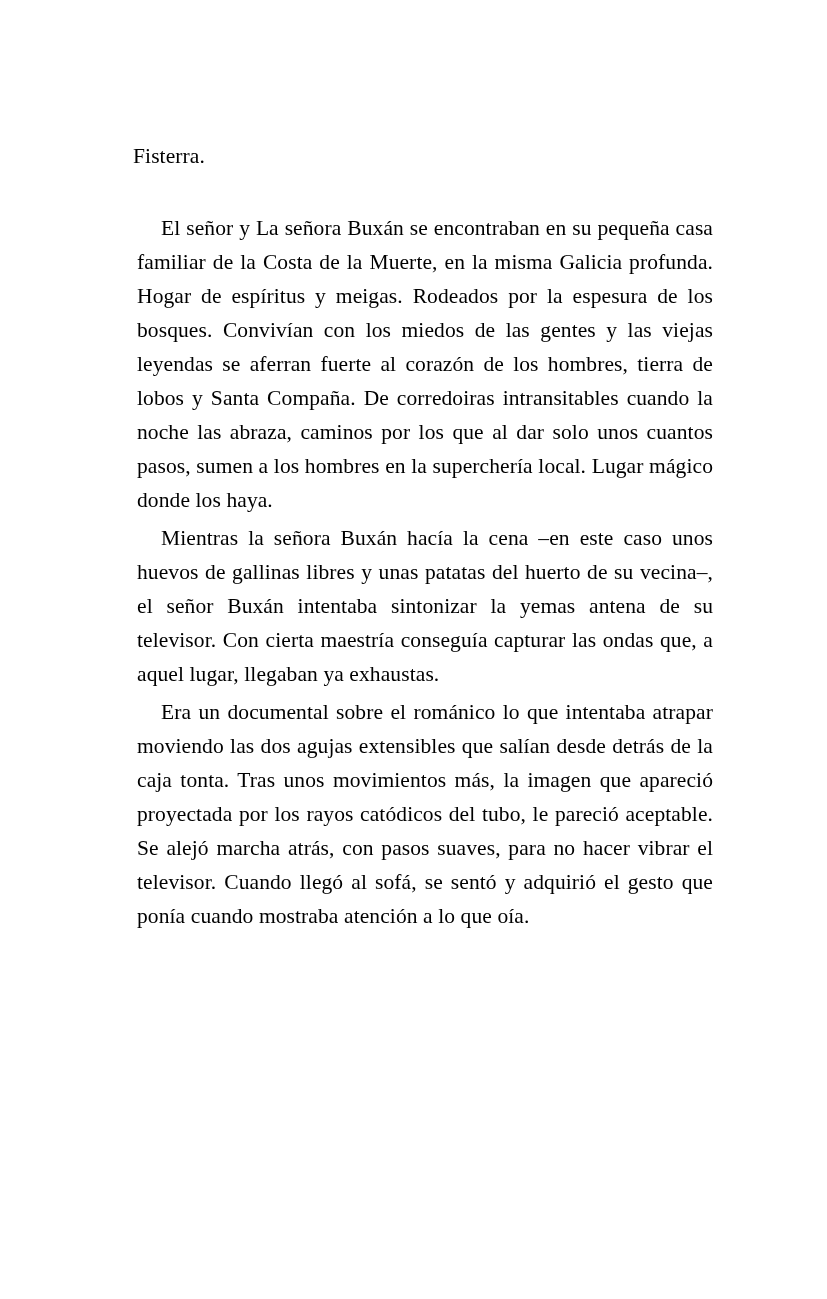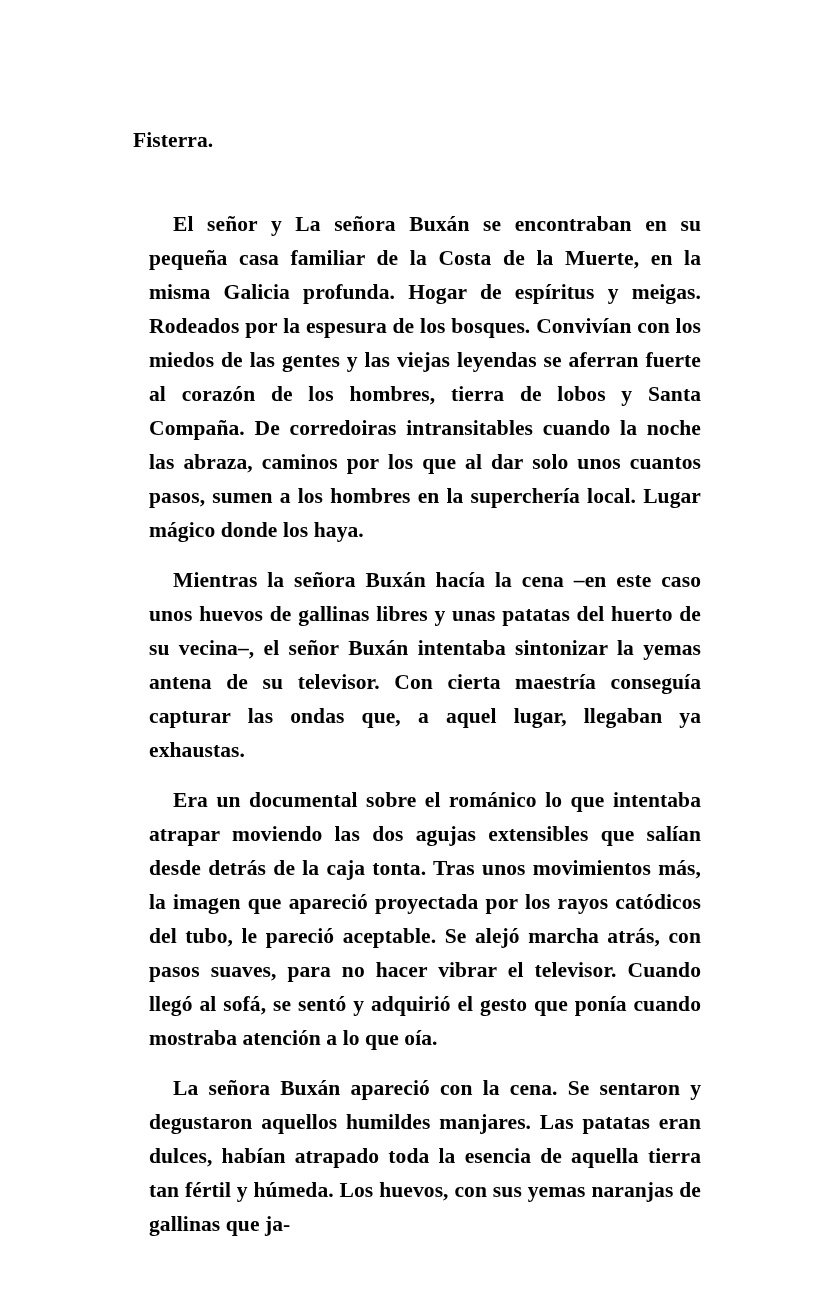--- a/index.html
+++ b/index.html
@@ -18,43 +18,42 @@
     width: 827px;
     height: 1299px;
     background: #ffffff;
     overflow: hidden;
     box-sizing: border-box;
   }
 
   .text-block {
     position: absolute;
     left: 133px;
-    top: 123px;
+    top: 139px;
     width: 584px;
-    font-weight: bold;
   }
 
   .line-opening {
     font-size: 21.5px;
     line-height: 34px;
     text-align: left;
     margin: 0 0 0 0;
     letter-spacing: 0.1px;
   }
 
   .spacer {
     height: 34px;
   }
 
   .para {
     font-size: 21.5px;
     line-height: 34px;
     text-align: justify;
     text-justify: inter-word;
-    margin: 16px;
+    margin: 4px;
     text-indent: 24px;
     hyphens: none;
     letter-spacing: 0.1px;
   }
 
   
   .para-last {
     text-align: justify;
   }
 </style>
@@ -67,16 +66,15 @@
     <p class="line-opening">Fisterra.</p>
 
     <div class="spacer"></div>
 
     <p class="para">El señor y La señora Buxán se encontraban en su pequeña casa familiar de la Costa de la Muerte, en la misma Galicia profunda. Hogar de espíritus y meigas. Rodeados por la espesura de los bosques. Convivían con los miedos de las gentes y las viejas leyendas se aferran fuerte al corazón de los hombres, tierra de lobos y Santa Compaña. De corredoiras intransitables cuando la noche las abraza, caminos por los que al dar solo unos cuantos pasos, sumen a los hombres en la superchería local. Lugar mágico donde los haya.</p>
 
     <p class="para">Mientras la señora Buxán hacía la cena –en este caso unos huevos de gallinas libres y unas patatas del huerto de su vecina–, el señor Buxán intentaba sintonizar la yemas antena de su televisor. Con cierta maestría conseguía capturar las ondas que, a aquel lugar, llegaban ya exhaustas.</p>
 
     <p class="para">Era un documental sobre el románico lo que intentaba atrapar moviendo las dos agujas extensibles que salían desde detrás de la caja tonta. Tras unos movimientos más, la imagen que apareció proyectada por los rayos catódicos del tubo, le pareció aceptable. Se alejó marcha atrás, con pasos suaves, para no hacer vibrar el televisor. Cuando llegó al sofá, se sentó y adquirió el gesto que ponía cuando mostraba atención a lo que oía.</p>
 
-    <p class="para para-last">La señora Buxán apareció con la cena. Se sentaron y degustaron aquellos humildes manjares. Las patatas eran dulces, habían atrapado toda la esencia de aquella tierra tan fértil y húmeda. Los huevos, con sus yemas naranjas de gallinas que ja-</p>
 
   </div>
 </div>
 
 </body></html>

